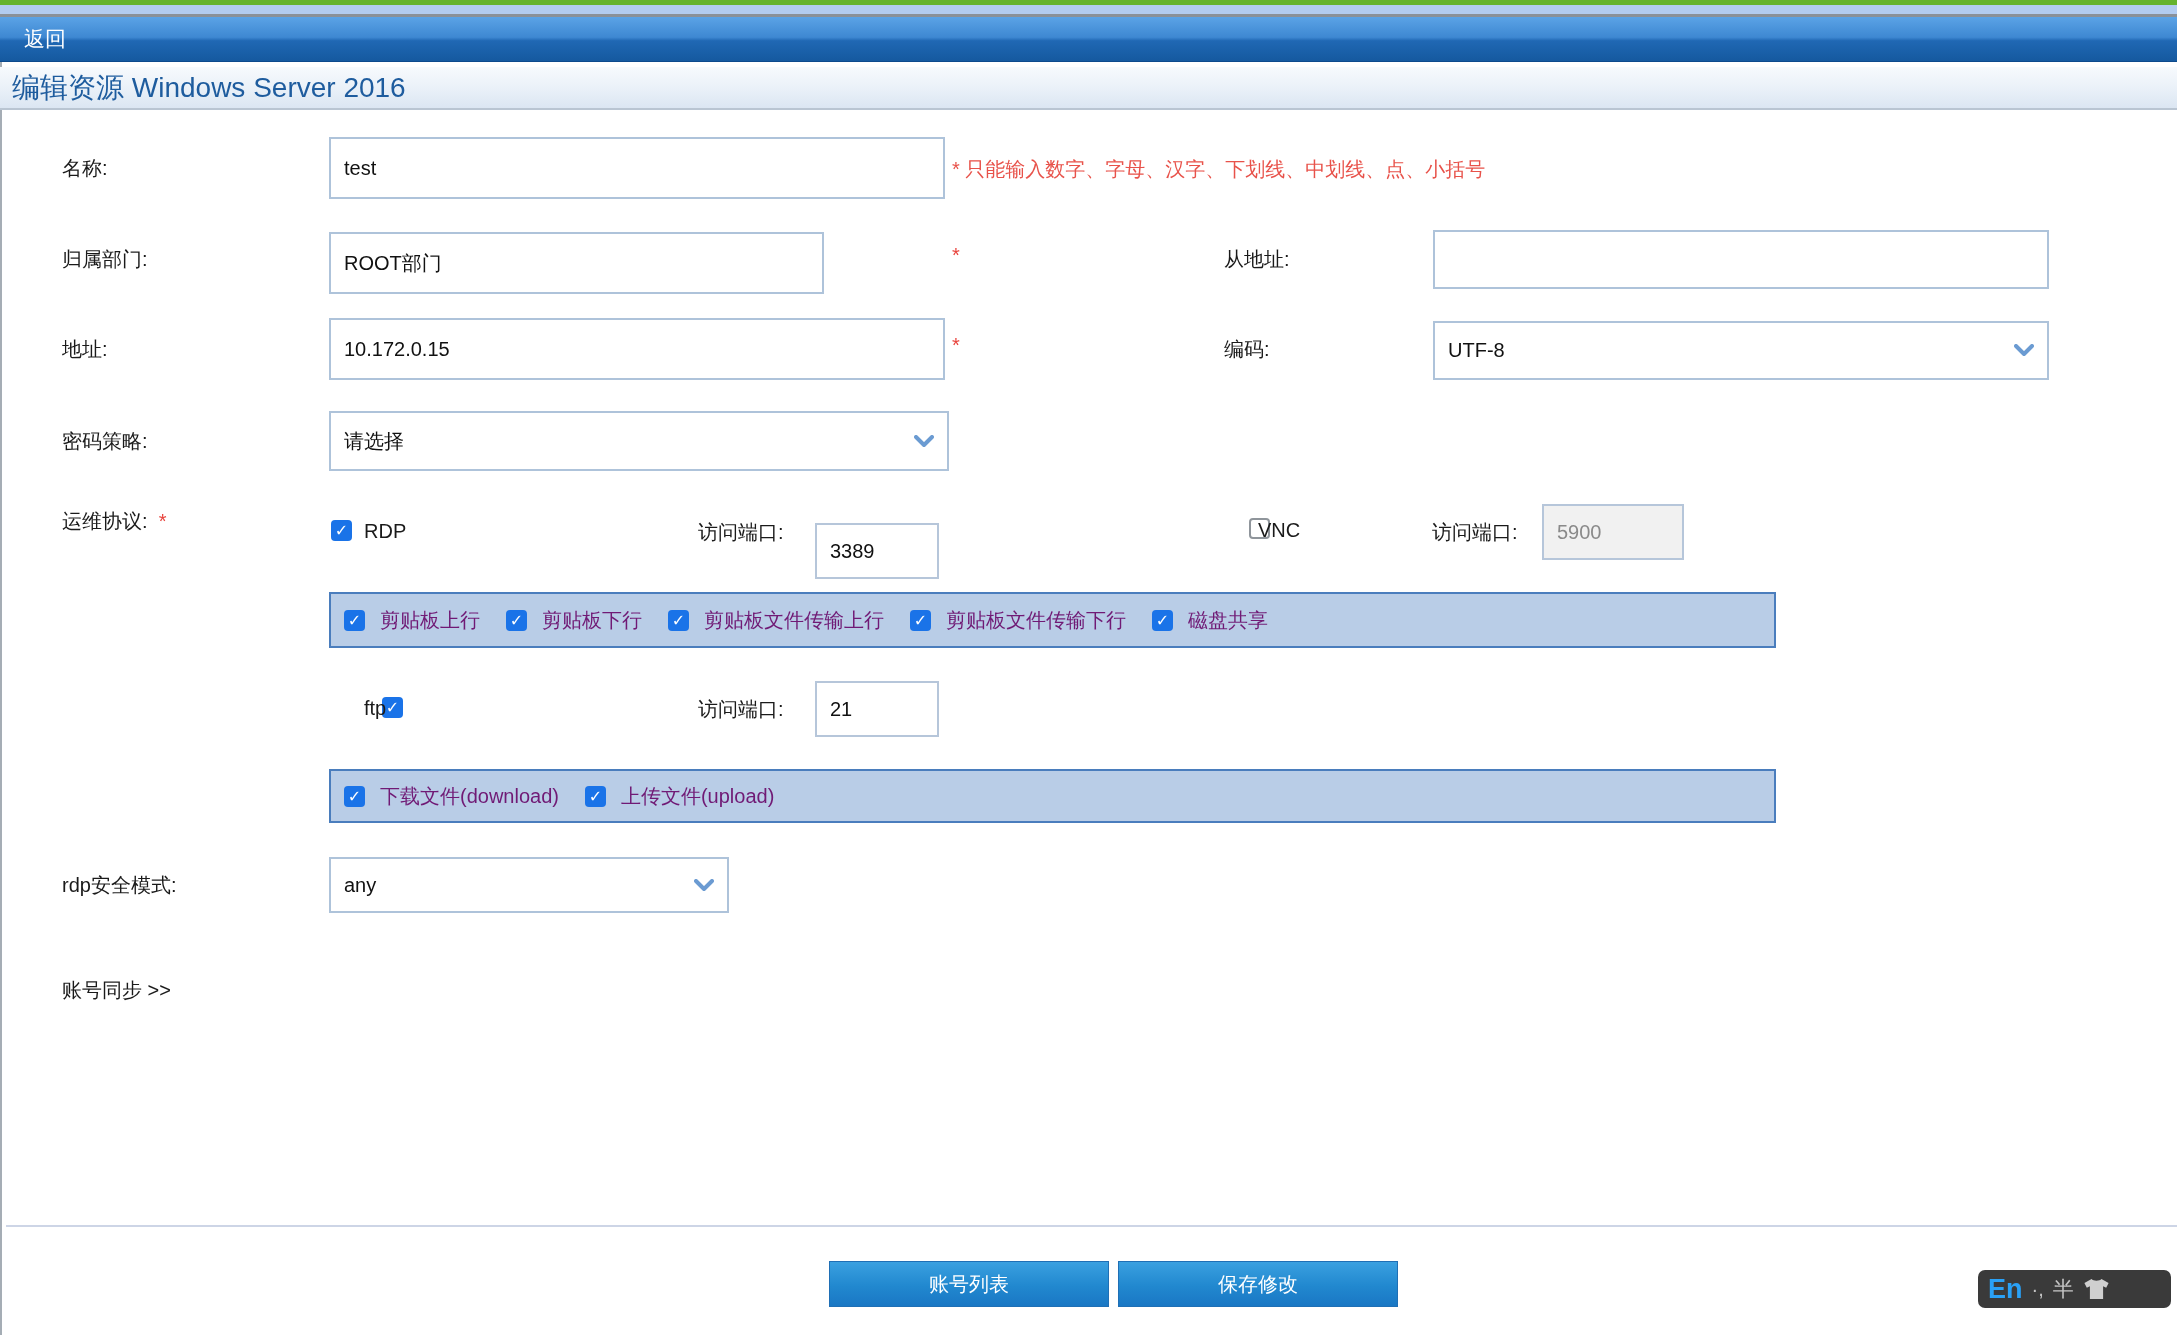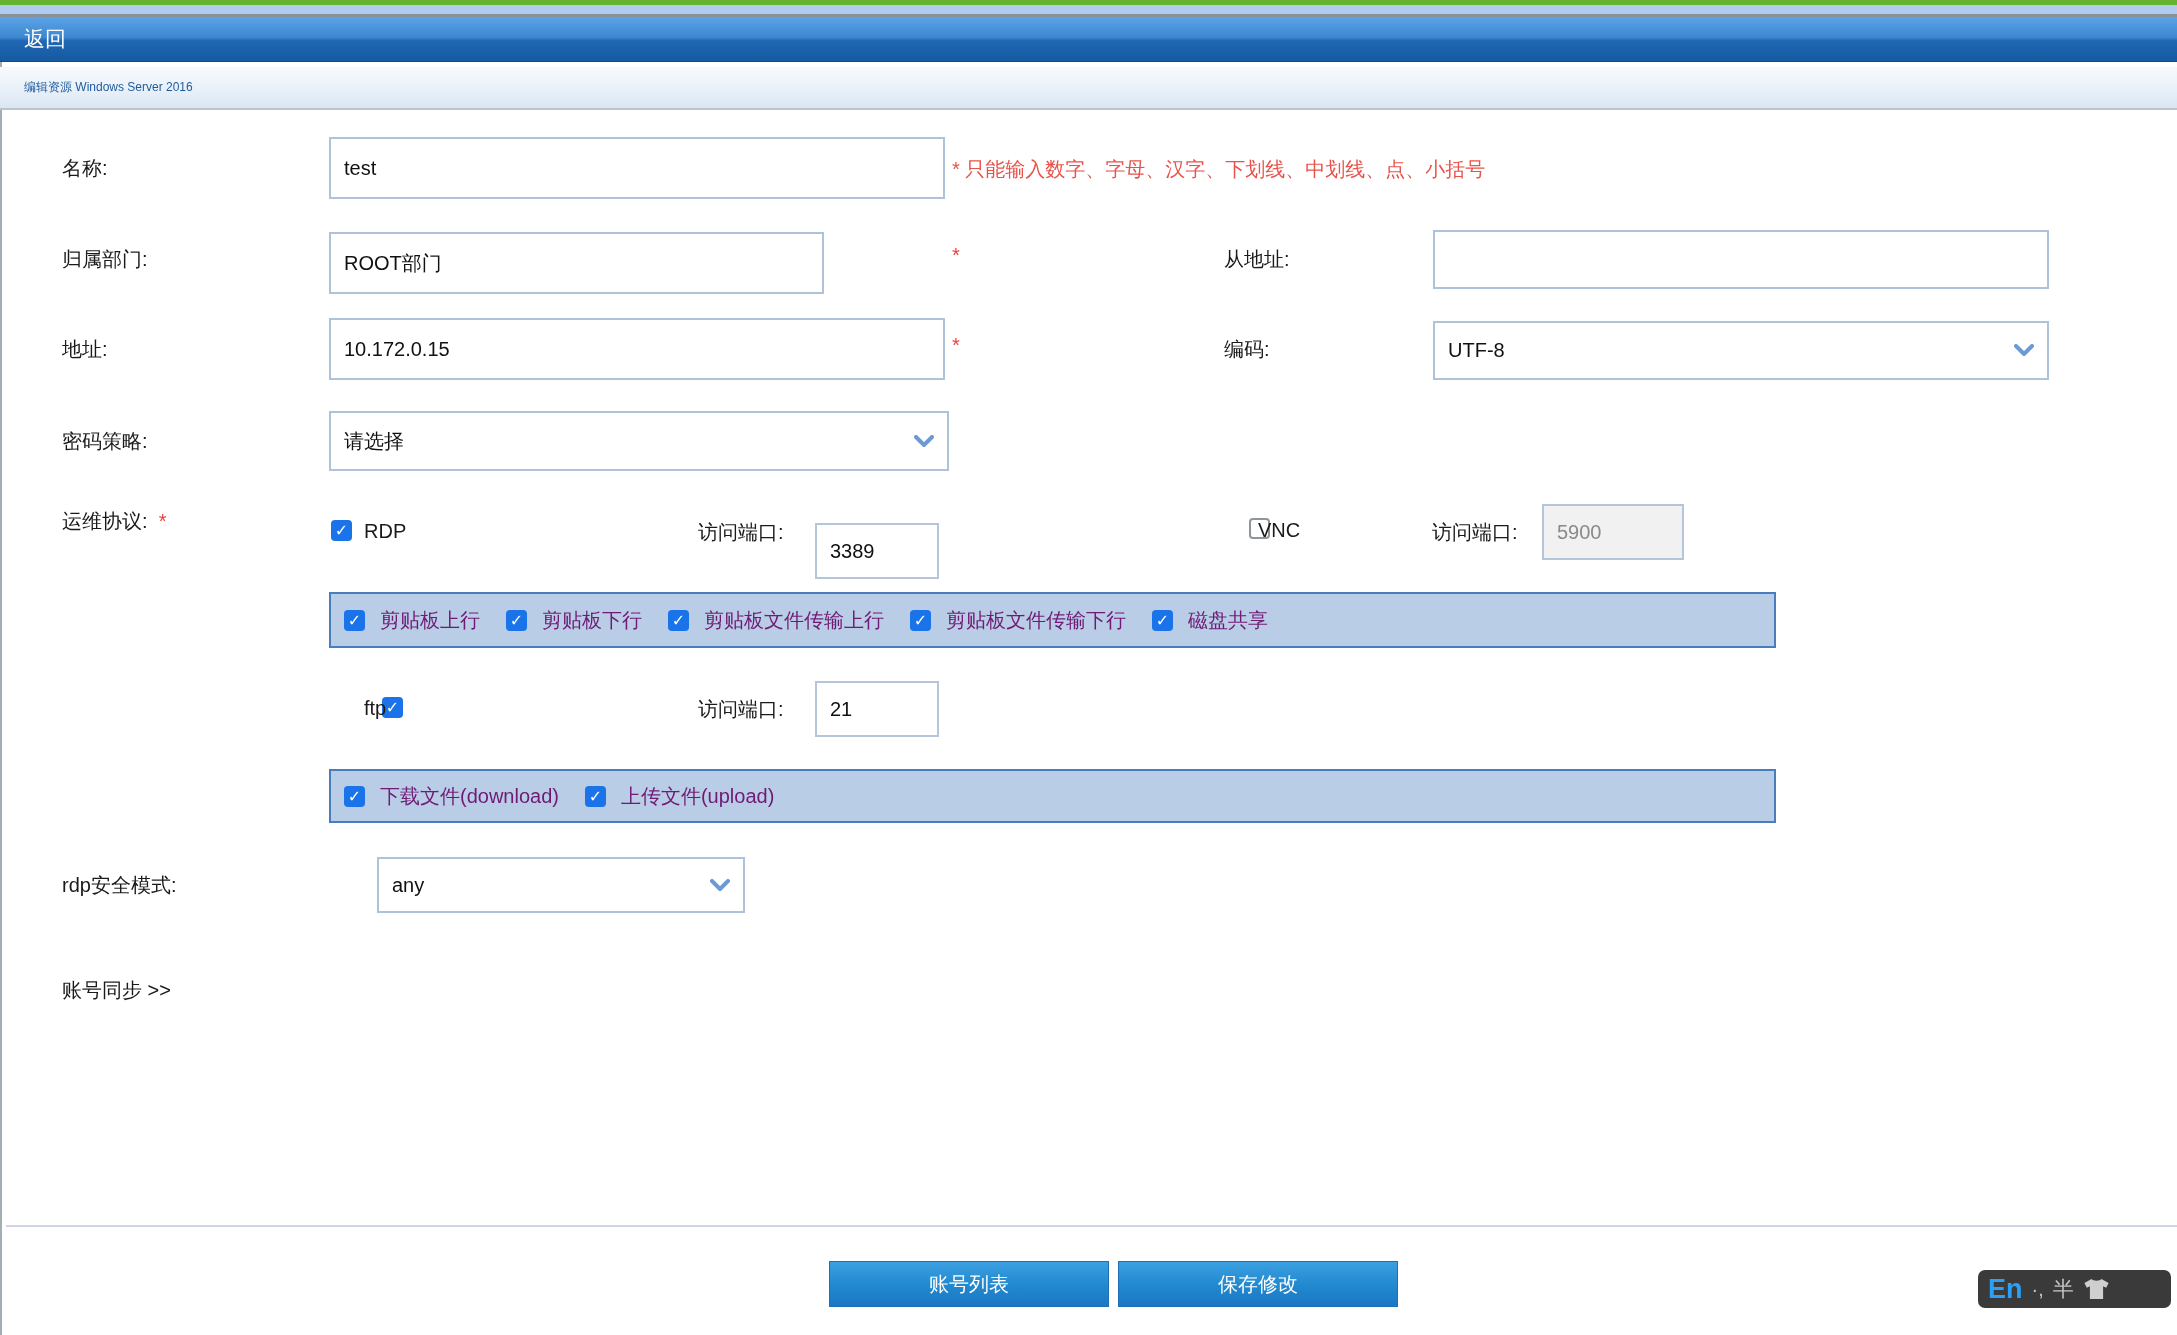--- a/index.html
+++ b/index.html
@@ -13,21 +13,21 @@
   .left-edge{left:0;top:17px;width:2px;height:1318px;background:#a5adb5;}
   
   .topbar{left:0;top:17px;width:2177px;height:44px;
           background:linear-gradient(180deg,#5ba3e6 0%,#3e88d2 46%,#2068b4 54%,#15599f 100%);
           border-bottom:1px solid #0d4a8c;}
   .topbar .back{position:absolute;left:24px;top:0;line-height:44px;color:#fff;font-size:21px;cursor:pointer;}
   
   .titlebar{left:0;top:67px;width:2177px;height:41px;
             background:linear-gradient(180deg,#f7fafd 0%,#e9f0f8 55%,#dbe6f2 100%);
             border-bottom:2px solid #b9c5d2;}
-  .titlebar .t{position:absolute;left:24px;top:0;line-height:41px;color:#1e5c9e;font-size:12px;}
+  .titlebar .t{position:absolute;left:12px;top:0;line-height:41px;color:#1e5c9e;font-size:28px;}
   
   .lbl{position:absolute;font-size:20px;line-height:22px;color:#1a1a1a;white-space:nowrap;}
   .inp{position:absolute;box-sizing:border-box;border:2px solid #aec3da;background:#fff;
        font-family:inherit;font-size:20px;color:#111;padding:0 13px;outline:none;}
   .inp.gray{border-color:#b6c6da;}
   .inp.disabled{background:#f1f1f1;color:#8a8a8a;}
   .sel{position:absolute;box-sizing:border-box;border:2px solid #aec3da;background:#fff;
        display:flex;align-items:center;font-size:20px;color:#111;padding:0 13px;cursor:pointer;}
   .sel .chev{margin-left:auto;flex:0 0 auto;}
   .star{position:absolute;color:#e8433c;font-size:20px;line-height:22px;}
@@ -163,21 +163,21 @@
       <span>下载文件(download)</span>
     </span>
     <span class="opt">
       <span class="cb on"></span>
       <span>上传文件(upload)</span>
     </span>
   </div>
 
   
   <span class="lbl" style="left:62px;top:874px;">rdp安全模式:</span>
-  <div class="sel" style="left:329px;top:857px;width:368px;height:56px;margin-left:48px;">
+  <div class="sel" style="left:329px;top:857px;width:400px;height:56px;">
     <span>any</span>
     <svg class="chev" width="20" height="13" viewBox="0 0 20 13">
       <path d="M2 2 L10 10 L18 2" fill="none" stroke="#6b9bd2" stroke-width="4" stroke-linecap="round" stroke-linejoin="round"></path>
     </svg>
   </div>
 
   
   <span class="lbl" style="left:62px;top:979px;">账号同步 &gt;&gt;</span>
 
   

